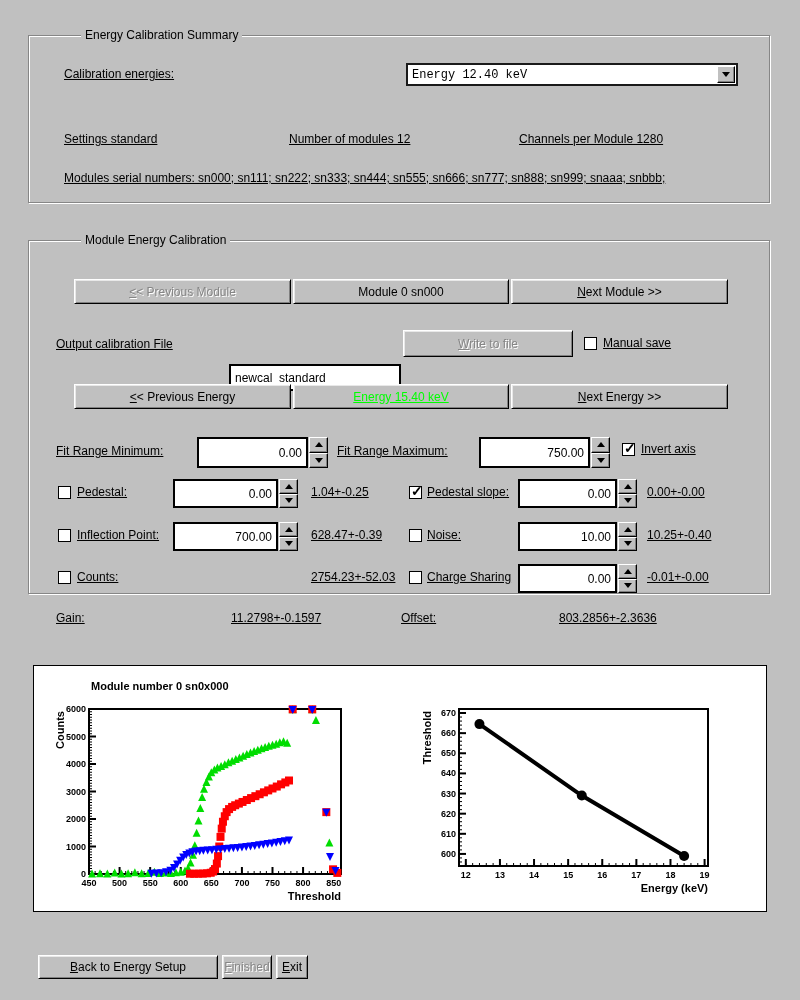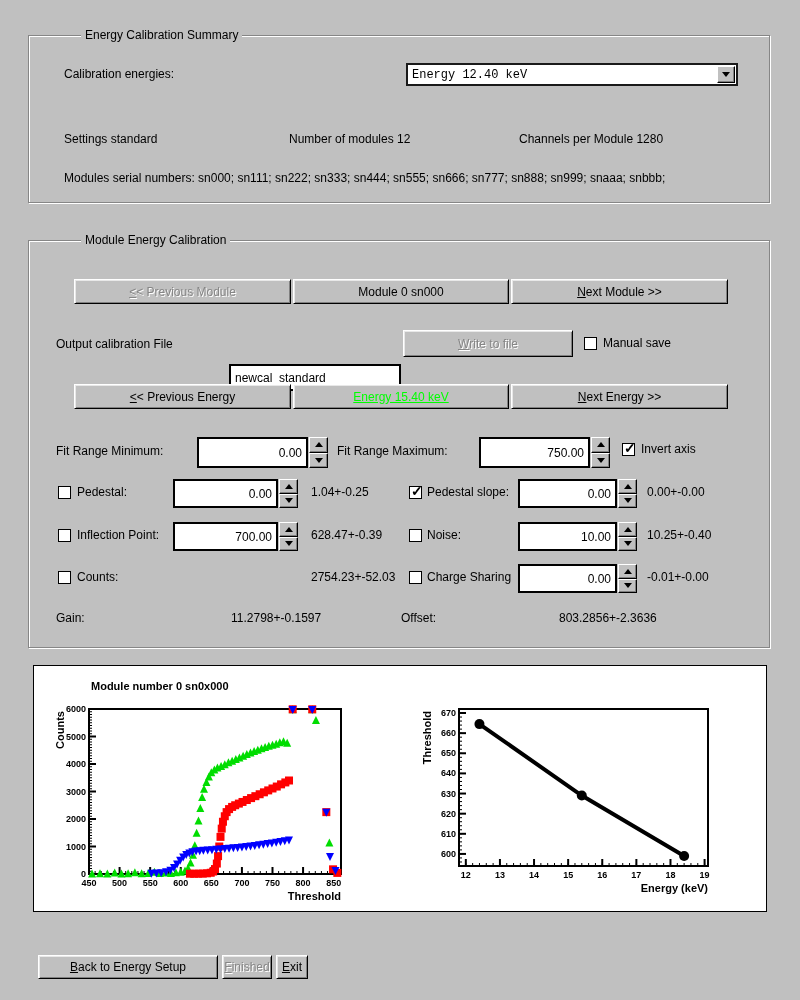--- a/index.html
+++ b/index.html
@@ -1,21 +1,21 @@
 <!DOCTYPE html>
 <html><head>
 <meta charset="utf-8">
 <style>
   * { margin:0; padding:0; box-sizing:border-box; }
   html,body { width:800px; height:1000px; }
   body { background:#c0c0c0; font-family:"Liberation Sans",sans-serif; font-size:12px; color:#000; }
   #root { position:relative; width:800px; height:1000px; overflow:hidden; background:#c0c0c0; }
   .groupbox { position:absolute; border:1px solid #868686; box-shadow: inset 1px 1px 0 #ffffff, 1px 1px 0 #ffffff; }
   .grouptitle { position:absolute; top:-8px; left:8px; background:#c0c0c0; padding:0 4px; line-height:15px; white-space:nowrap;margin-left:44px; }
-  .lbl { position:absolute; white-space:nowrap; line-height:15px; }
+  .lbl { position:absolute; white-space:nowrap; line-height:15px;text-decoration:underline; }
   .btn { position:absolute; display:flex; align-items:center; justify-content:center; background:#c0c0c0;
          border:1px solid; border-color:#ffffff #000000 #000000 #ffffff;
          box-shadow: inset 1px 1px 0 #e8e8e8, inset -1px -1px 0 #808080; white-space:nowrap; cursor:default; }
   .btn.disabled { color:#868686; text-shadow:1px 1px 0 #ffffff; }
   .combo { position:absolute; display:flex; align-items:stretch; background:#ffffff; border:2px solid #1a1a1a; }
   .combo-text { flex:1; display:flex; align-items:center; padding-left:4px; white-space:nowrap;font-family:Liberation Mono, monospace; }
   .combo-btn { width:18px; margin:1px; background:#c0c0c0; border:1px solid; border-color:#fff #000 #000 #fff;
                box-shadow: inset -1px -1px 0 #808080; display:flex; align-items:center; justify-content:center; }
   .tri-up { display:block; width:0; height:0; border-left:4px solid transparent; border-right:4px solid transparent; border-bottom:5px solid #000; }
   .tri-down { display:block; width:0; height:0; border-left:4px solid transparent; border-right:4px solid transparent; border-top:5px solid #000; }
@@ -45,21 +45,21 @@
       <div class="combo-btn">
           <i class="tri-down"></i>
         </div>
     </div>
     <div class="lbl" style="left:35px;top:96px">Settings standard</div>
     <div class="lbl" style="left:260px;top:96px">Number of modules 12</div>
     <div class="lbl" style="left:490px;top:96px">Channels per Module 1280</div>
     <div class="lbl" style="left:35px;top:135px">Modules serial numbers: sn000; sn111; sn222; sn333; sn444; sn555; sn666; sn777; sn888; sn999; snaaa; snbbb;</div>
   </div>
 
-  <div class="groupbox" style="left:28px;top:240px;width:742px;height:408px">
+  <div class="groupbox" style="left:28px;top:240px;width:742px;height:354px">
     <div class="grouptitle">Module Energy Calibration</div>
 
     <div class="btn disabled" style="left:45px;top:38px;width:217px;height:25px"><u>&lt;</u>&lt; Previous Module</div>
     <div class="btn" style="left:264px;top:38px;width:216px;height:25px">Module 0 sn000</div>
     <div class="btn" style="left:482px;top:38px;width:217px;height:25px"><u>N</u>ext Module &gt;&gt;</div>
 
     <div class="lbl" style="left:27px;top:96px">Output calibration File</div>
     <input class="field-input" style="left: 200px; top: 102px; width: 172px; height: 27px; margin-top: 21px;" value="newcal_standard">
     <div class="btn disabled" style="left:374px;top:89px;width:170px;height:27px"><u>W</u>rite to file</div>
     <div class="cb" style="left:555px;top:96px"></div>

